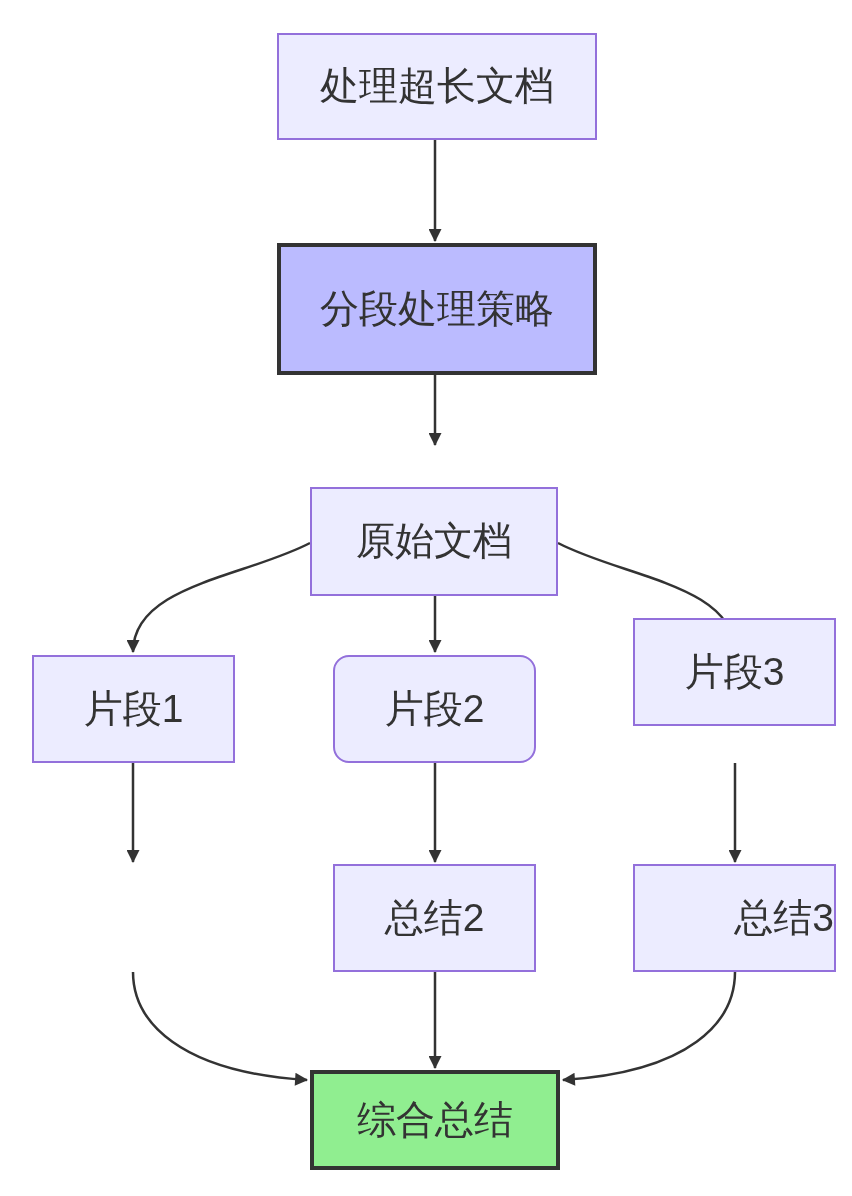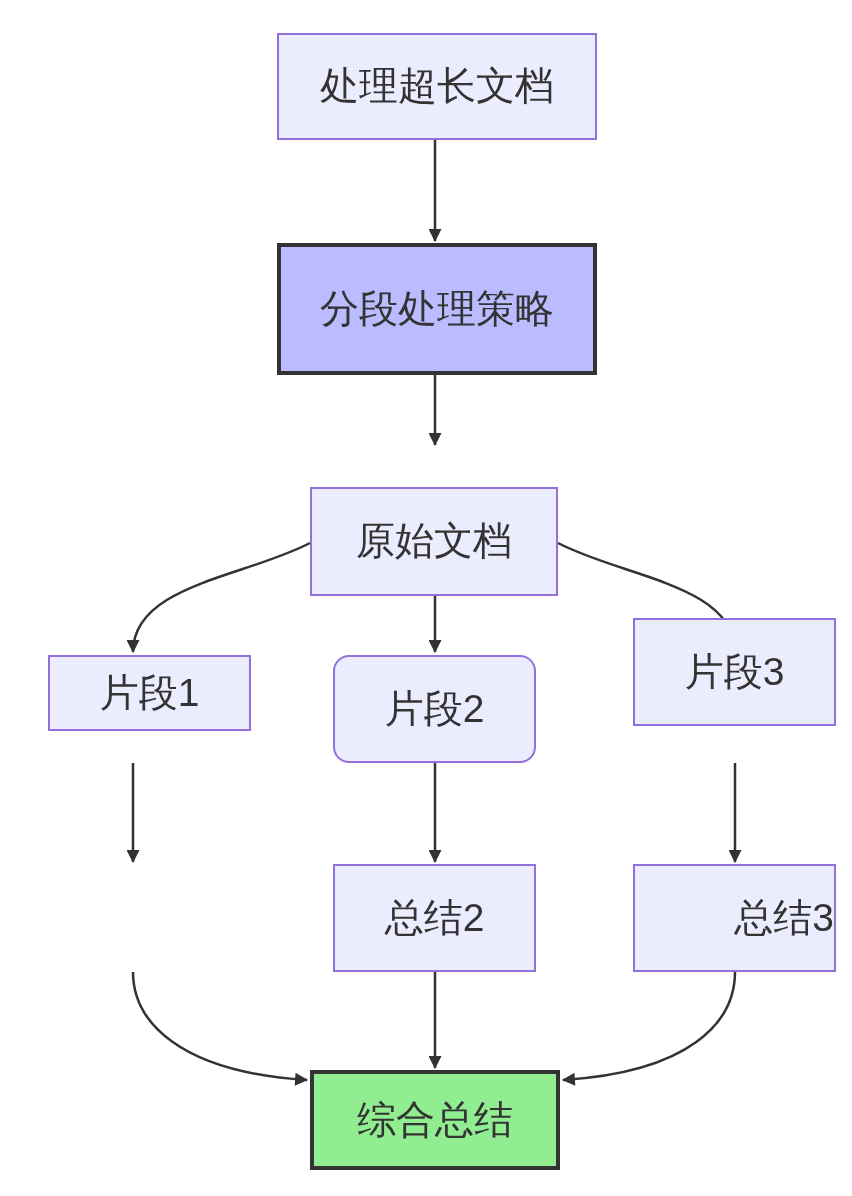--- a/index.html
+++ b/index.html
@@ -86,21 +86,21 @@
   </div>
 
   <div class="node highlight" style="left:277px; top:243px; width:320px; height:132px;">
     <span>分段处理策略</span>
   </div>
 
   <div class="node default" style="left:310px; top:447px; width:248px; height:109px;margin-top:40px;">
     <span>原始文档</span>
   </div>
 
-  <div class="node default" style="left:48px; top:655px; width:203px; height:76px;">
+  <div class="node default" style="left:32px; top:655px; width:203px; height:108px;">
     <span>片段1</span>
   </div>
 
   <div class="node default" style="left:333px; top:655px; width:203px; height:108px;border-radius:16px;">
     <span>片段2</span>
   </div>
 
   <div class="node default" style="left:633px; top:618px; width:203px; height:108px;">
     <span>片段3</span>
   </div>

